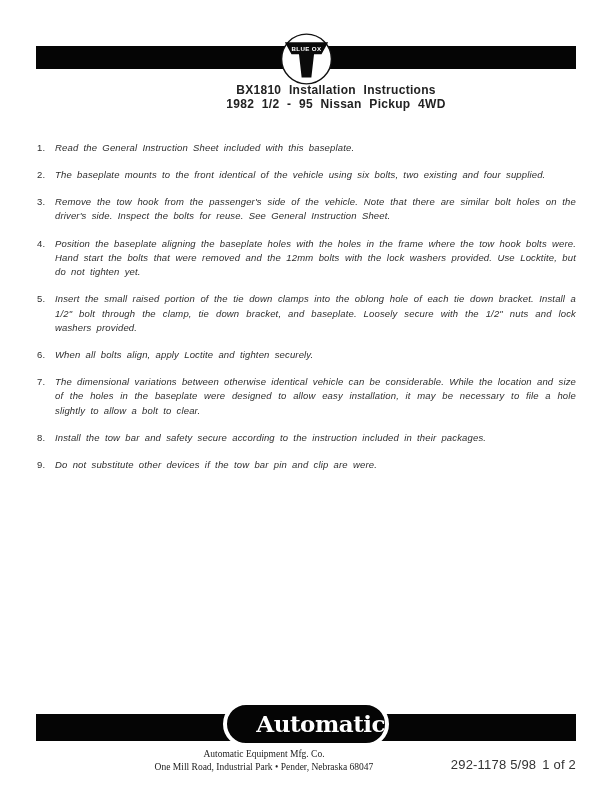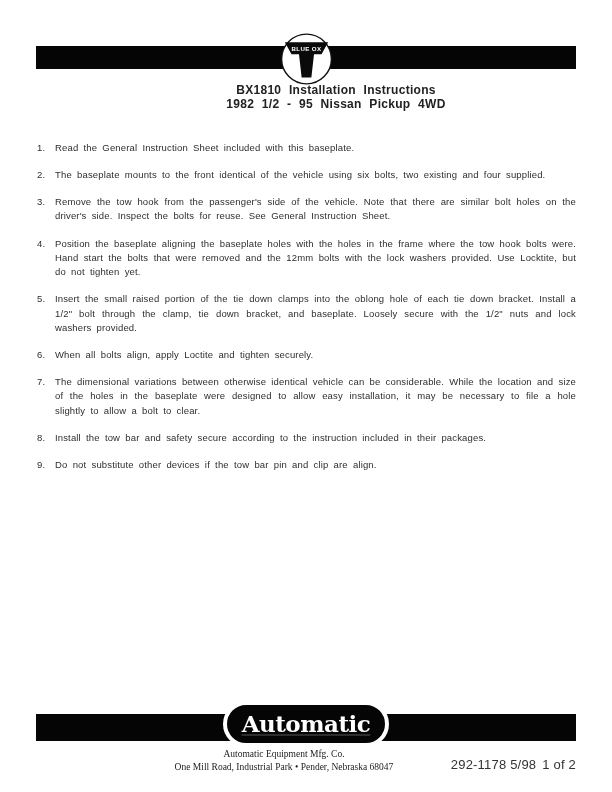--- a/index.html
+++ b/index.html
@@ -24,41 +24,41 @@
     text-align:center;font-weight:bold;color:#222;
     font-size:12px;line-height:13.5px;letter-spacing:.3px;word-spacing:4px;padding-left:48px;
   }
   
   .instructions{
     position:absolute;left:36px;top:141px;width:540px;
     font-size:9.5px;line-height:14.3px;letter-spacing:.15px;
   }
   .inst-item{display:flex;margin:0 0 12.8px 0;}
   .inst-num{flex:0 0 19px;padding-left:1px;box-sizing:border-box;}
-  .inst-text{flex:1;text-align:justify;word-spacing:2.4px;}
+  .inst-text{flex:1;text-align:justify;word-spacing:2.4px;font-style:italic;}
   .inst-text strong{letter-spacing:.2px;}
   
   .bottom-bar{
     position:absolute;left:36px;top:714px;width:540px;height:27px;
     background:#050505;
   }
   .automatic-pill{
     position:absolute;left:50%;top:701px;transform:translateX(-50%);
     background:#050505;border:4px solid #ffffff;border-radius:26px;
     width:158px;height:38px;
-    display:flex;align-items:center;justify-content:center;text-decoration:underline;
+    display:flex;align-items:center;justify-content:flex-end;
   }
   .automatic-pill .brand{
     color:#ffffff;font-family:"DejaVu Serif",serif;
     font-weight:bold;font-size:23px;letter-spacing:-.5px;
     line-height:1;padding-bottom:2px;
   }
   .footer-address{
     position:absolute;left:0;top:748px;width:528px;text-align:center;
-    font-family:"Liberation Serif",serif;font-size:9.5px;line-height:12.5px;color:#222;padding-left:20px;
+    font-family:"Liberation Serif",serif;font-size:9.5px;line-height:12.5px;color:#222;
   }
   .footer-ref{
     position:absolute;right:36px;top:757px;
     font-size:13px;color:#333;letter-spacing:.2px;
   }
   .footer-ref .gap{display:inline-block;width:6px;}
 </style>
 </head>
 <body>
 
@@ -105,21 +105,21 @@
       <div class="inst-item">
         <span class="inst-num">7.</span>
         <span class="inst-text">The dimensional variations between otherwise identical vehicle can be considerable. While the location and size of the holes in the baseplate were designed to allow easy installation, it may be necessary to file a hole slightly to allow a bolt to clear.</span>
       </div>
       <div class="inst-item">
         <span class="inst-num">8.</span>
         <span class="inst-text">Install the tow bar and safety secure according to the instruction included in their packages.</span>
       </div>
       <div class="inst-item">
         <span class="inst-num">9.</span>
-        <span class="inst-text">Do not substitute other devices if the tow bar pin and clip are align.</span>
+        <span class="inst-text">Do not substitute other devices if the tow bar pin and clip are were.</span>
       </div>
     </div>
 
   <div class="bottom-bar"></div>
 
   <div class="automatic-pill">
     <span class="brand">Automatic</span>
   </div>
 
   <div class="footer-address">

